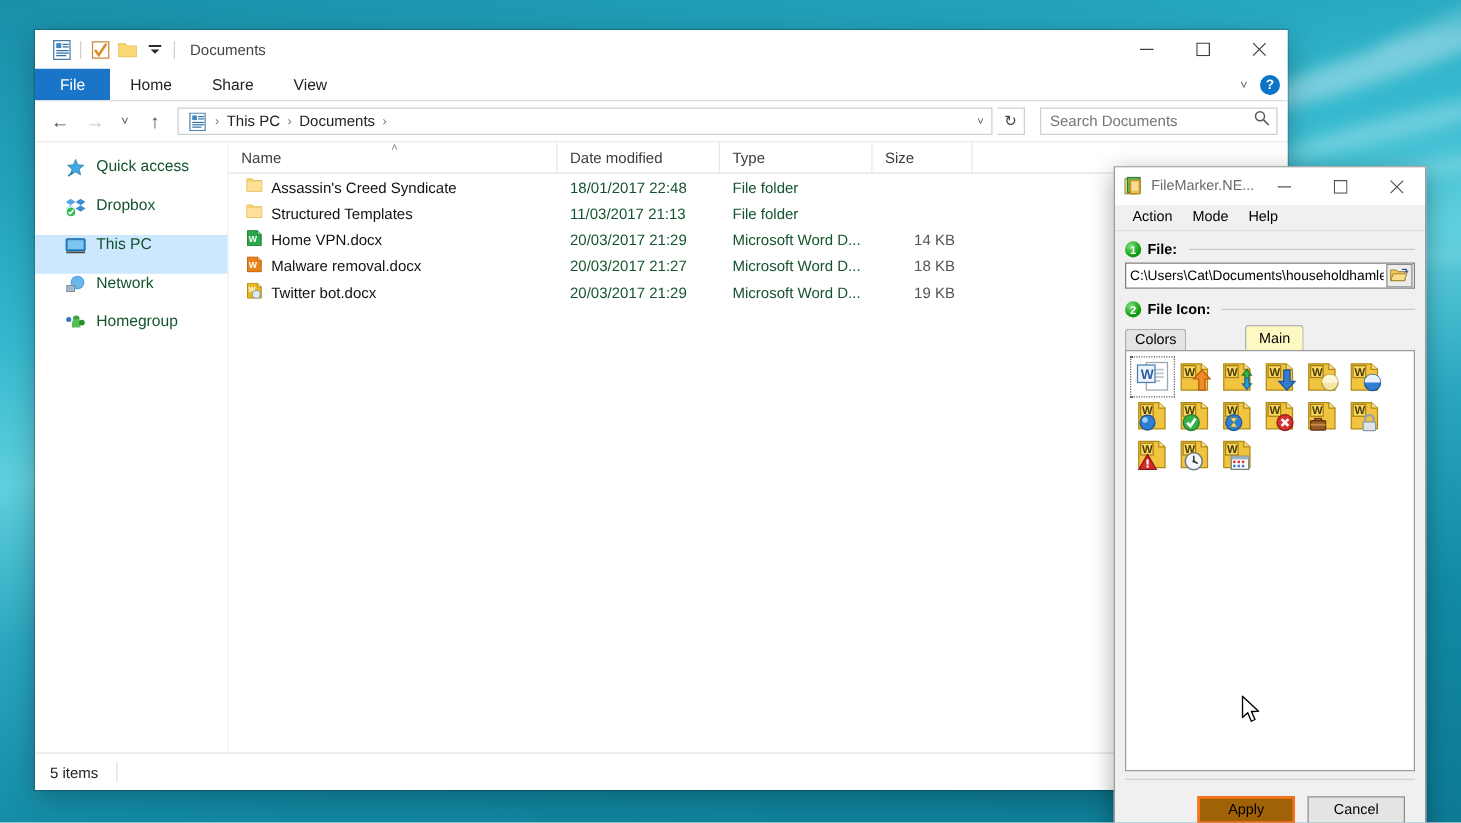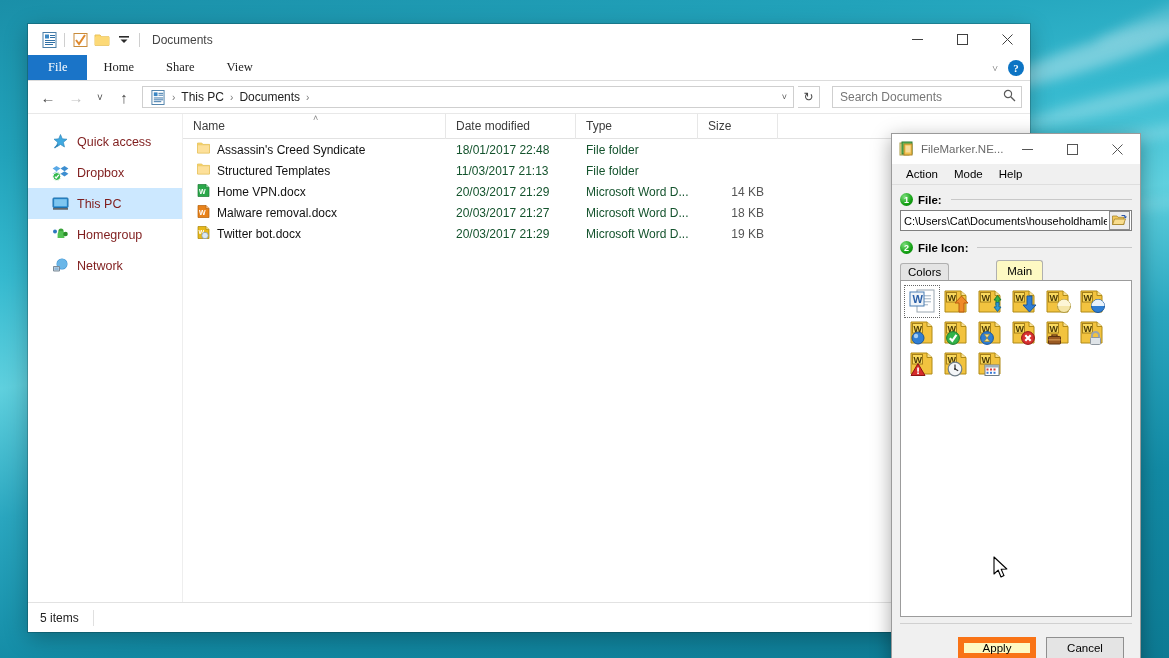--- a/index.html
+++ b/index.html
@@ -58,21 +58,20 @@
     cursor: default;
   }
 
   
   .ribbon {
     height: 26px; flex: none;
     display: flex; align-items: stretch;
     border-bottom: 1px solid #dcdcdc;
     background: #ffffff;
     position: relative;
-    font-family: Liberation Serif, serif;
   }
   .rtab {
     padding: 0 16px; display: flex; align-items: center;
     font-size: 12.5px; color: #222;
   }
   .rtab.file { background: #1a74c8; color: #fff; padding: 0 20px; }
   .ribbon-right { position: absolute; right: 6px; top: 0; height: 26px; display: flex; align-items: center; gap: 10px; }
   .chev { font-size: 10px; color: #555; }
   .helpbtn {
     width: 16px; height: 16px; border-radius: 50%;
@@ -114,22 +113,22 @@
   }
   .searchbox input::placeholder { color: #767676; }
 
   
   .ebody { flex: 1; display: flex; min-height: 0; border-top: 1px solid #e8e8e8;}
   .navpane {
     width: 155px; flex: none; background: #fff; padding-top: 12px;
     border-right: 1px solid #eee;
   }
   .navitem {
-    height: 31px; display: flex; align-items: center; gap: 8px;
-    padding-left: 24px; font-size: 12.5px; color: #7f1d1d;
+    height: 31px; display: flex; align-items: flex-start; gap: 8px;
+    padding-left: 24px; font-size: 12.5px; color: #14532d;
   }
   .navitem.sel { background: #cce8ff; }
   .navicon { width: 17px; height: 17px; display:flex; align-items:center; justify-content:center; }
 
   .listpane { flex: 1; display: flex; flex-direction: column; background: #fff; min-width: 0;}
   .colhead {
     height: 25px; display: flex; align-items: center;
     border-bottom: 1px solid #e2e2e2; font-size: 12px; color: #3c3c3c;
     position: relative; flex: none;
   }
@@ -234,21 +233,21 @@
     gap: 10px; padding: 0 8px; margin-top: 6px;
   }
   .fm-btn {
     width: 78px; height: 22px;
     border: 1px solid #8f8f8f; background: #e4e4e4;
     font-size: 11.5px; color: #000;
     display: flex; align-items: center; justify-content: center;
     font-family: "Liberation Sans", sans-serif;
   }
   .fm-btn.primary {
-    border: 6px solid #f97316; background: #fef9c3;
+    border: 2px solid #f97316; background: #a16207;
   }
   .cursor-arrow { position: absolute; left: 993px; top: 556px; pointer-events: none; }
 </style>
 </head>
 <body>
 
 <div class="wave w1"></div>
 <div class="wave w2"></div>
 <div class="wave w3"></div>
 <div class="wave w4"></div>
@@ -396,39 +395,39 @@
             <rect x="2.2" y="4.2" width="12.6" height="7" fill="#7ec6f0"></rect>
             <rect x="1" y="13.2" width="15" height="1.4" fill="#4a4a4a"></rect>
           </svg>
         </span>
         <span>This PC</span>
       </div>
 
       <div class="navitem">
         <span class="navicon">
           <svg width="17" height="17" viewBox="0 0 17 17">
+            <circle cx="10" cy="7" r="5.5" fill="#3a8fd0"></circle>
+            <path d="M5 7 a5 5 0 0 1 10 0 a5 5 0 0 1 -10 0" fill="#69b6e8"></path>
+            <path d="M1.5 9.5 h6 v4.5 h-6 Z" fill="#c9d8e4" stroke="#7b8a97"></path>
+            <path d="M2.5 10.4 h4 v2.6 h-4 Z" fill="#8fb7d8"></path>
+          </svg>
+        </span>
+        <span>Network</span>
+      </div>
+
+      <div class="navitem">
+        <span class="navicon">
+          <svg width="17" height="17" viewBox="0 0 17 17">
             <circle cx="3" cy="5.5" r="2" fill="#2d77c0"></circle>
             <circle cx="9" cy="5" r="2.6" fill="#3aa33a"></circle>
             <path d="M5.6 8.5 a3.4 3.4 0 0 1 6.8 0 v3.5 h-6.8 Z" fill="#52c152"></path>
             <circle cx="13.5" cy="8" r="2.3" fill="#2a8f2a"></circle>
           </svg>
         </span>
         <span>Homegroup</span>
-      </div>
-
-      <div class="navitem">
-        <span class="navicon">
-          <svg width="17" height="17" viewBox="0 0 17 17">
-            <circle cx="10" cy="7" r="5.5" fill="#3a8fd0"></circle>
-            <path d="M5 7 a5 5 0 0 1 10 0 a5 5 0 0 1 -10 0" fill="#69b6e8"></path>
-            <path d="M1.5 9.5 h6 v4.5 h-6 Z" fill="#c9d8e4" stroke="#7b8a97"></path>
-            <path d="M2.5 10.4 h4 v2.6 h-4 Z" fill="#8fb7d8"></path>
-          </svg>
-        </span>
-        <span>Network</span>
       </div>
     </div>
 
     <div class="listpane">
       <div class="colhead">
         <div class="sortmark">˄</div>
         <div class="col" style="width:263px">Name</div>
         <div class="col" style="width:130px">Date modified</div>
         <div class="col" style="width:122px">Type</div>
         <div class="col" style="width:80px">Size</div>

